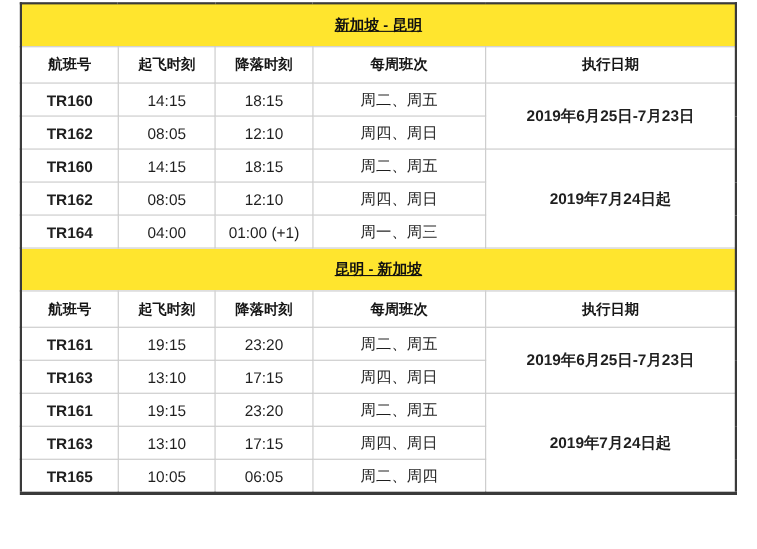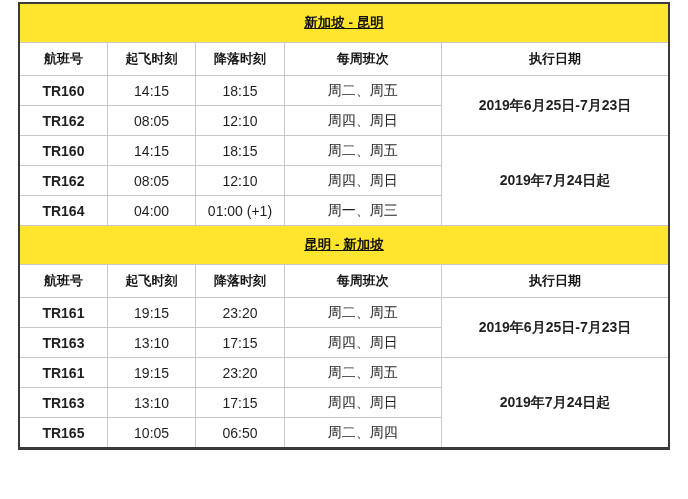--- a/index.html
+++ b/index.html
@@ -152,18 +152,18 @@
     </tr>
     <tr class="data-row">
       <td class="fno">TR163</td>
       <td>13:10</td>
       <td>17:15</td>
       <td>周四、周日</td>
     </tr>
     <tr class="data-row">
       <td class="fno">TR165</td>
       <td>10:05</td>
-      <td>06:50</td>
+      <td>06:05</td>
       <td>周二、周四</td>
     </tr>
   </tbody>
     </table>
 </div>
 
 </body></html>

